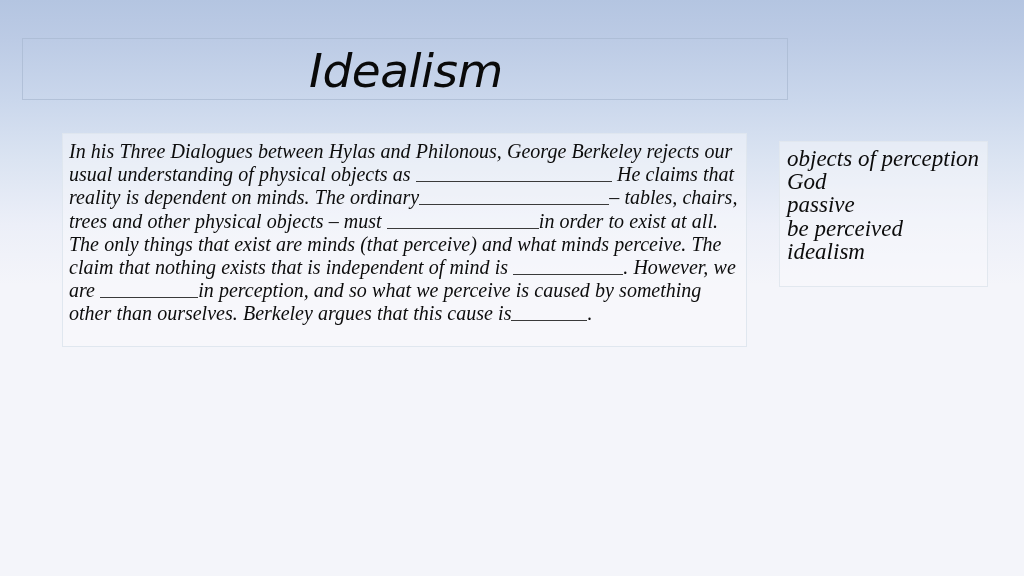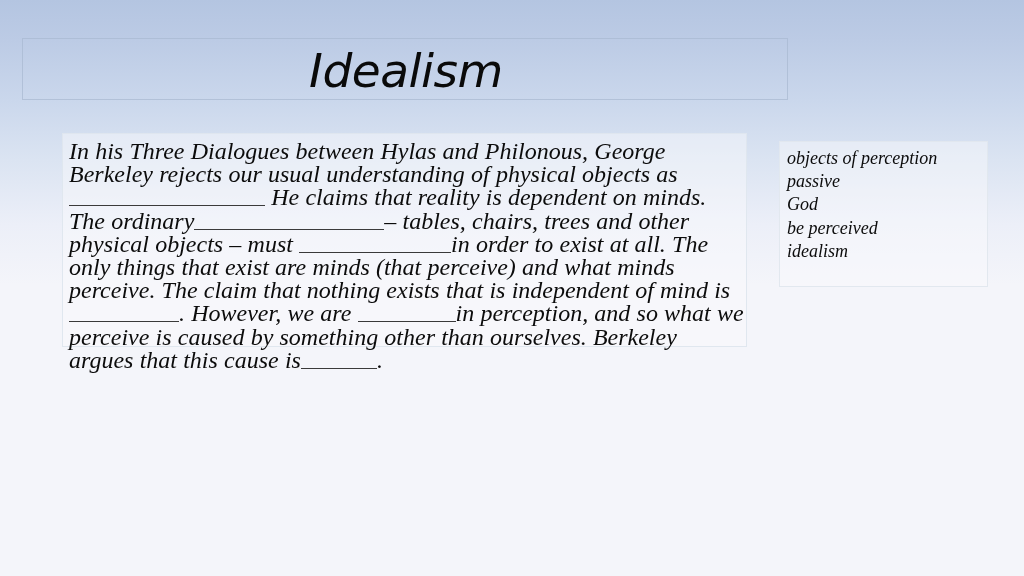--- a/index.html
+++ b/index.html
@@ -67,21 +67,21 @@
     height: 214px;
     border: 1px solid rgba(222, 230, 238, 0.95);
     box-sizing: border-box;
     background: rgba(250, 251, 253, 0.45);
   }
   #body-paragraph {
     position: absolute;
     left: 6px;
     top: 6px;
     width: 676px;
-    font-size: 24px;
+    font-size: 20px;
     line-height: 23.2px;
     color: #0c0c0c;
     text-align: left;
     word-spacing: 0.2px;
   }
   .blank {
     display: inline-block;
     border-bottom: 1px solid #3a3a3a;
     vertical-align: baseline;
     height: 15px;
@@ -103,21 +103,21 @@
     height: 146px;
     border: 1px solid rgba(224, 231, 238, 0.95);
     box-sizing: border-box;
     background: rgba(250, 251, 253, 0.45);
   }
   #answers-list {
     position: absolute;
     left: 7px;
     top: 5px;
     width: 196px;
-    font-size: 18px;
+    font-size: 23px;
     line-height: 23.2px;
     color: #0c0c0c;
   }
   .answer-item {
     white-space: nowrap;
   }
 </style>
 </head>
 <body>
 
@@ -127,20 +127,20 @@
     <div id="title-text">Idealism</div>
   </div>
 
   <div id="body-box">
     <div id="body-paragraph"><span>In his Three Dialogues between Hylas and Philonous, George Berkeley rejects our usual understanding of physical objects as </span><span class="blank blank-xl"></span><span> He claims that reality is dependent on minds. The ordinary</span><span class="blank blank-lg"></span><span>– tables, chairs, trees and other physical objects – must </span><span class="blank blank-md"></span><span>in order to exist at all. The only things that exist are minds (that perceive) and what minds perceive. The claim that nothing exists that is independent of mind is </span><span class="blank blank-sm"></span><span>. However, we are </span><span class="blank blank-xs"></span><span>in perception, and so what we perceive is caused by something other than ourselves. Berkeley argues that this cause is</span><span class="blank blank-tiny"></span><span>.</span></div>
   </div>
 
   <div id="answers-box">
     <div id="answers-list">
         <div class="answer-item">objects of perception</div>
+        <div class="answer-item">God</div>
         <div class="answer-item">passive</div>
-        <div class="answer-item">God</div>
         <div class="answer-item">be perceived</div>
         <div class="answer-item">idealism</div>
       </div>
   </div>
 
 </div>
 
 </body></html>

